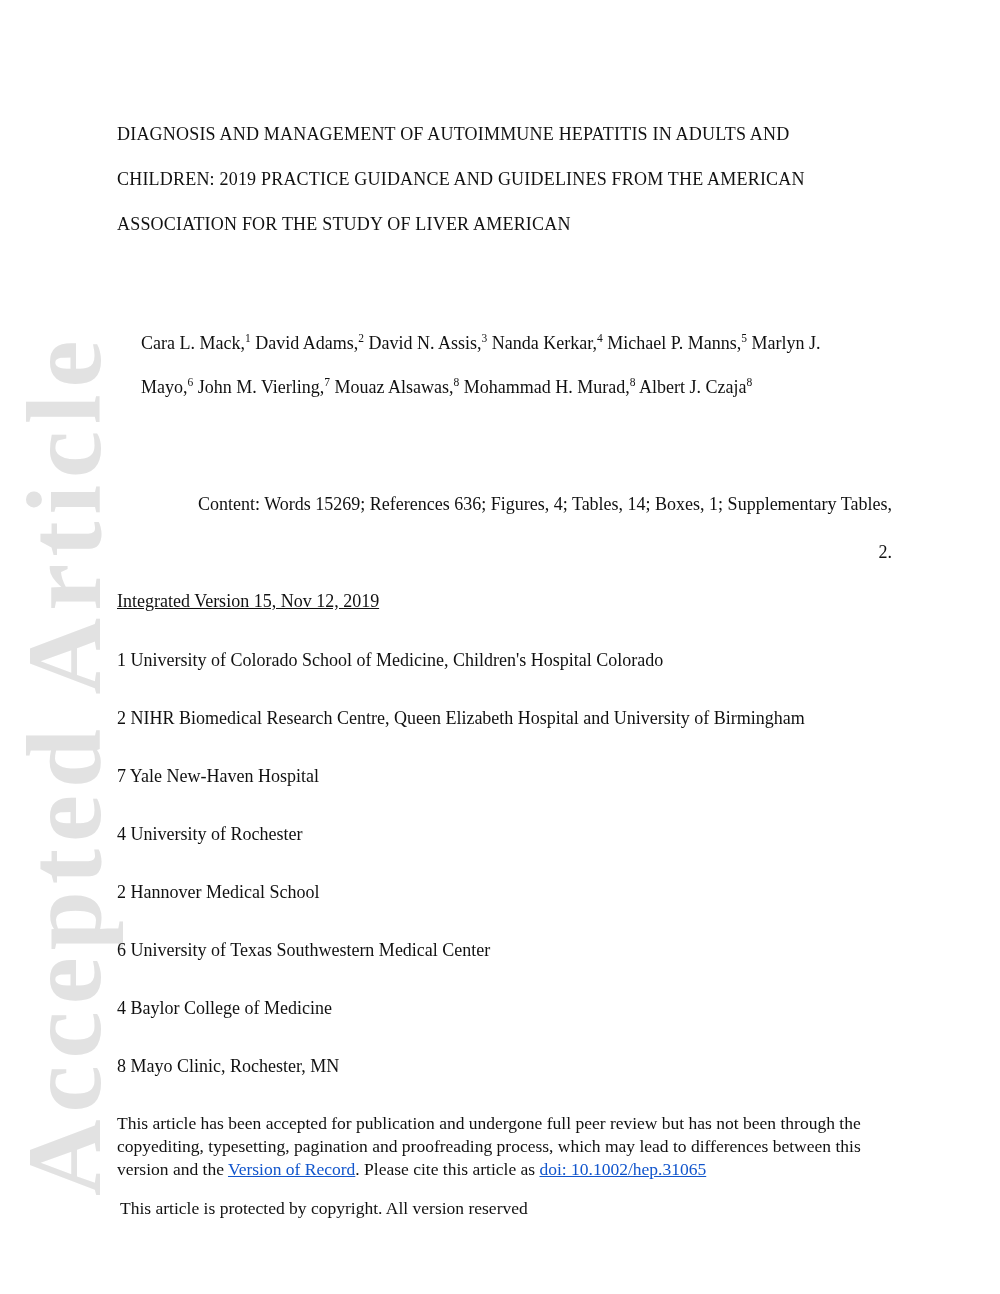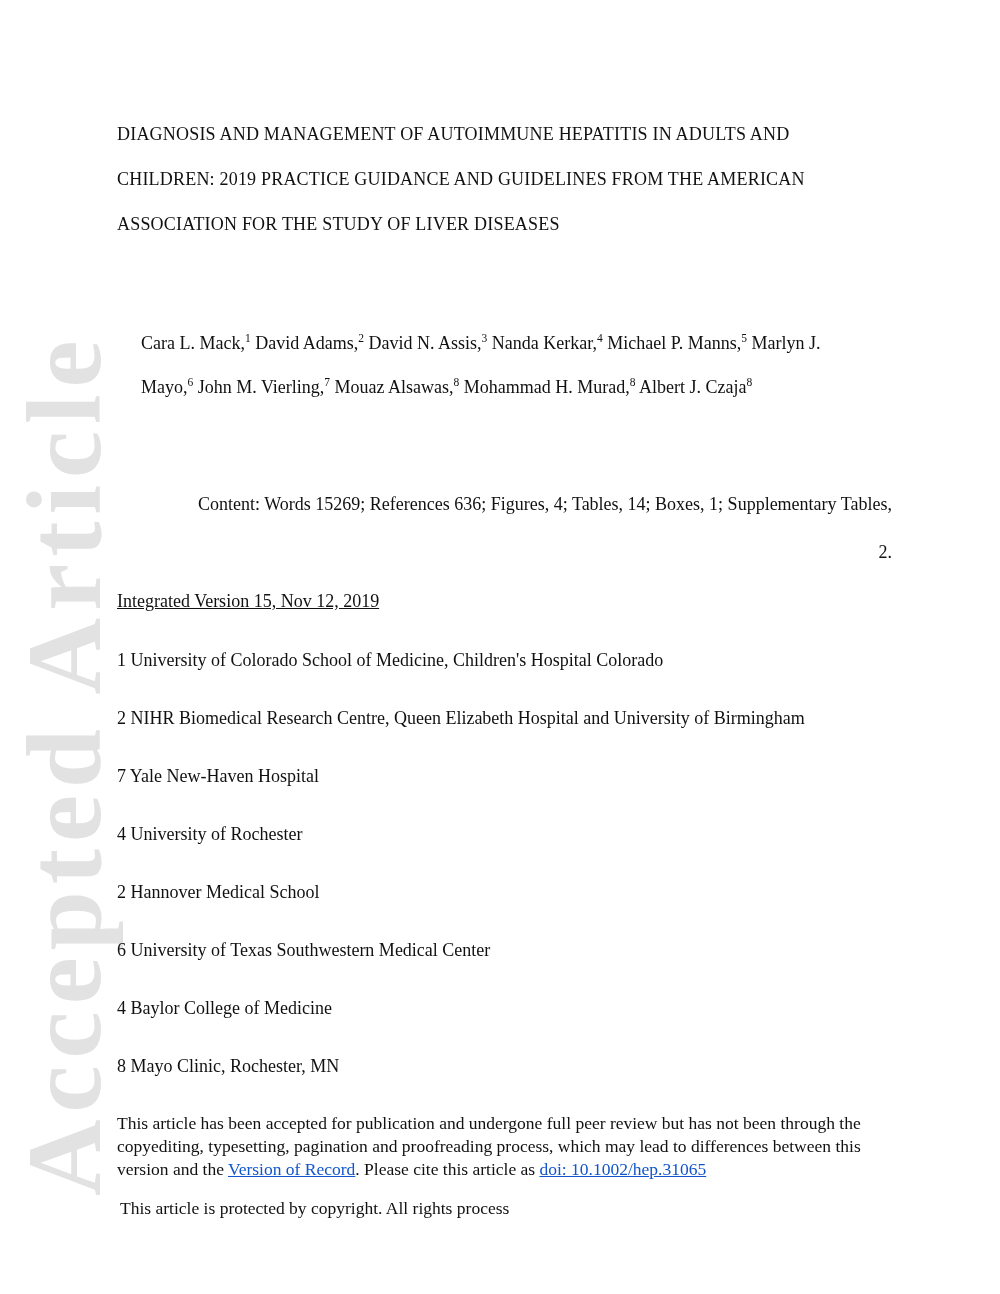--- a/index.html
+++ b/index.html
@@ -89,21 +89,21 @@
 
 <div class="page">
 
   <div class="watermark">Accepted Article</div>
 
   <div class="column">
 
     <div class="title-block">
         <div>DIAGNOSIS AND MANAGEMENT OF AUTOIMMUNE HEPATITIS IN ADULTS AND</div>
         <div>CHILDREN: 2019 PRACTICE GUIDANCE AND GUIDELINES FROM THE AMERICAN</div>
-        <div>ASSOCIATION FOR THE STUDY OF LIVER DISEASES</div>
+        <div>ASSOCIATION FOR THE STUDY OF LIVER AMERICAN</div>
       </div>
 
     <div class="authors-block">
         <div>Cara L. Mack,<sup>1</sup> David Adams,<sup>2</sup> David N. Assis,<sup>3</sup> Nanda Kerkar,<sup>4</sup> Michael P. Manns,<sup>5</sup> Marlyn J.</div>
         <div>Mayo,<sup>6</sup> John M. Vierling,<sup>7</sup> Mouaz Alsawas,<sup>8</sup> Mohammad H. Murad,<sup>8</sup> Albert J. Czaja<sup>8</sup></div>
       </div>
 
     <div class="content-block">
         <div>Content: Words 15269; References 636; Figures, 4; Tables, 14; Boxes, 1; Supplementary Tables,</div>
         <div>2.</div>
@@ -117,16 +117,16 @@
         <div>7 Yale New-Haven Hospital</div>
         <div>4 University of Rochester</div>
         <div>2 Hannover Medical School</div>
         <div>6 University of Texas Southwestern Medical Center</div>
         <div>4 Baylor College of Medicine</div>
         <div>8 Mayo Clinic, Rochester, MN</div>
       </div>
 
     <div class="footer-note"><span>This article has been accepted for publication and undergone full peer review but has not been through the copyediting, typesetting, pagination and proofreading process, which may lead to differences between this version and the </span><a style="color: rgb(17, 85, 204);">Version of Record</a><span>. Please cite this article as </span><a style="color: rgb(17, 85, 204);">doi: 10.1002/hep.31065</a></div>
 
-    <div class="copyright-line">This article is protected by copyright. All rights process</div>
+    <div class="copyright-line">This article is protected by copyright. All version reserved</div>
 
   </div>
 </div>
 
 </body></html>

